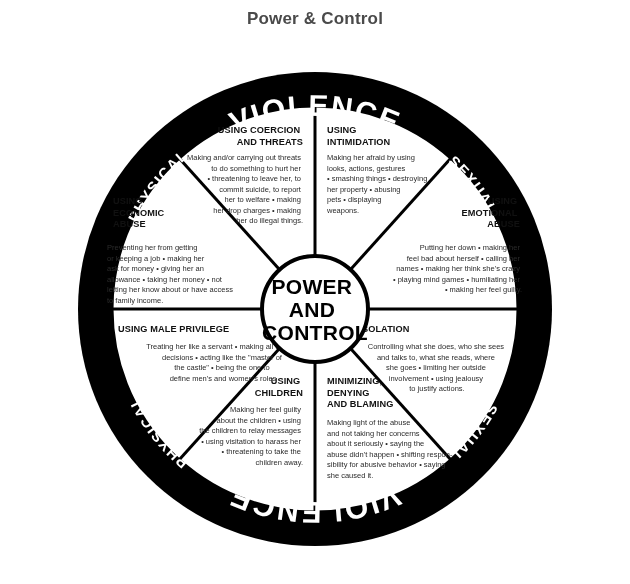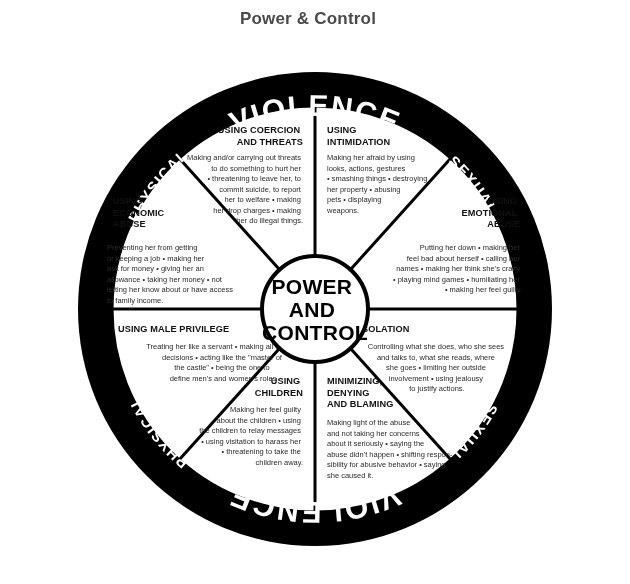--- a/index.html
+++ b/index.html
@@ -10,21 +10,21 @@
   body {
     width: 630px;
     height: 584px;
     position: relative;
     font-family: "Liberation Sans", sans-serif;
     overflow: hidden;
   }
   #page-title {
     position: absolute;
     top: 9px;
-    left: 4px;
+    left: 11px;
     width: 608px;
     text-align: center;
     font-size: 17px;
     font-weight: bold;
     color: #4a4a4a;
     letter-spacing: 0.2px;
   }
   #wheel-wrap {
     position: absolute;
     left: 0;

